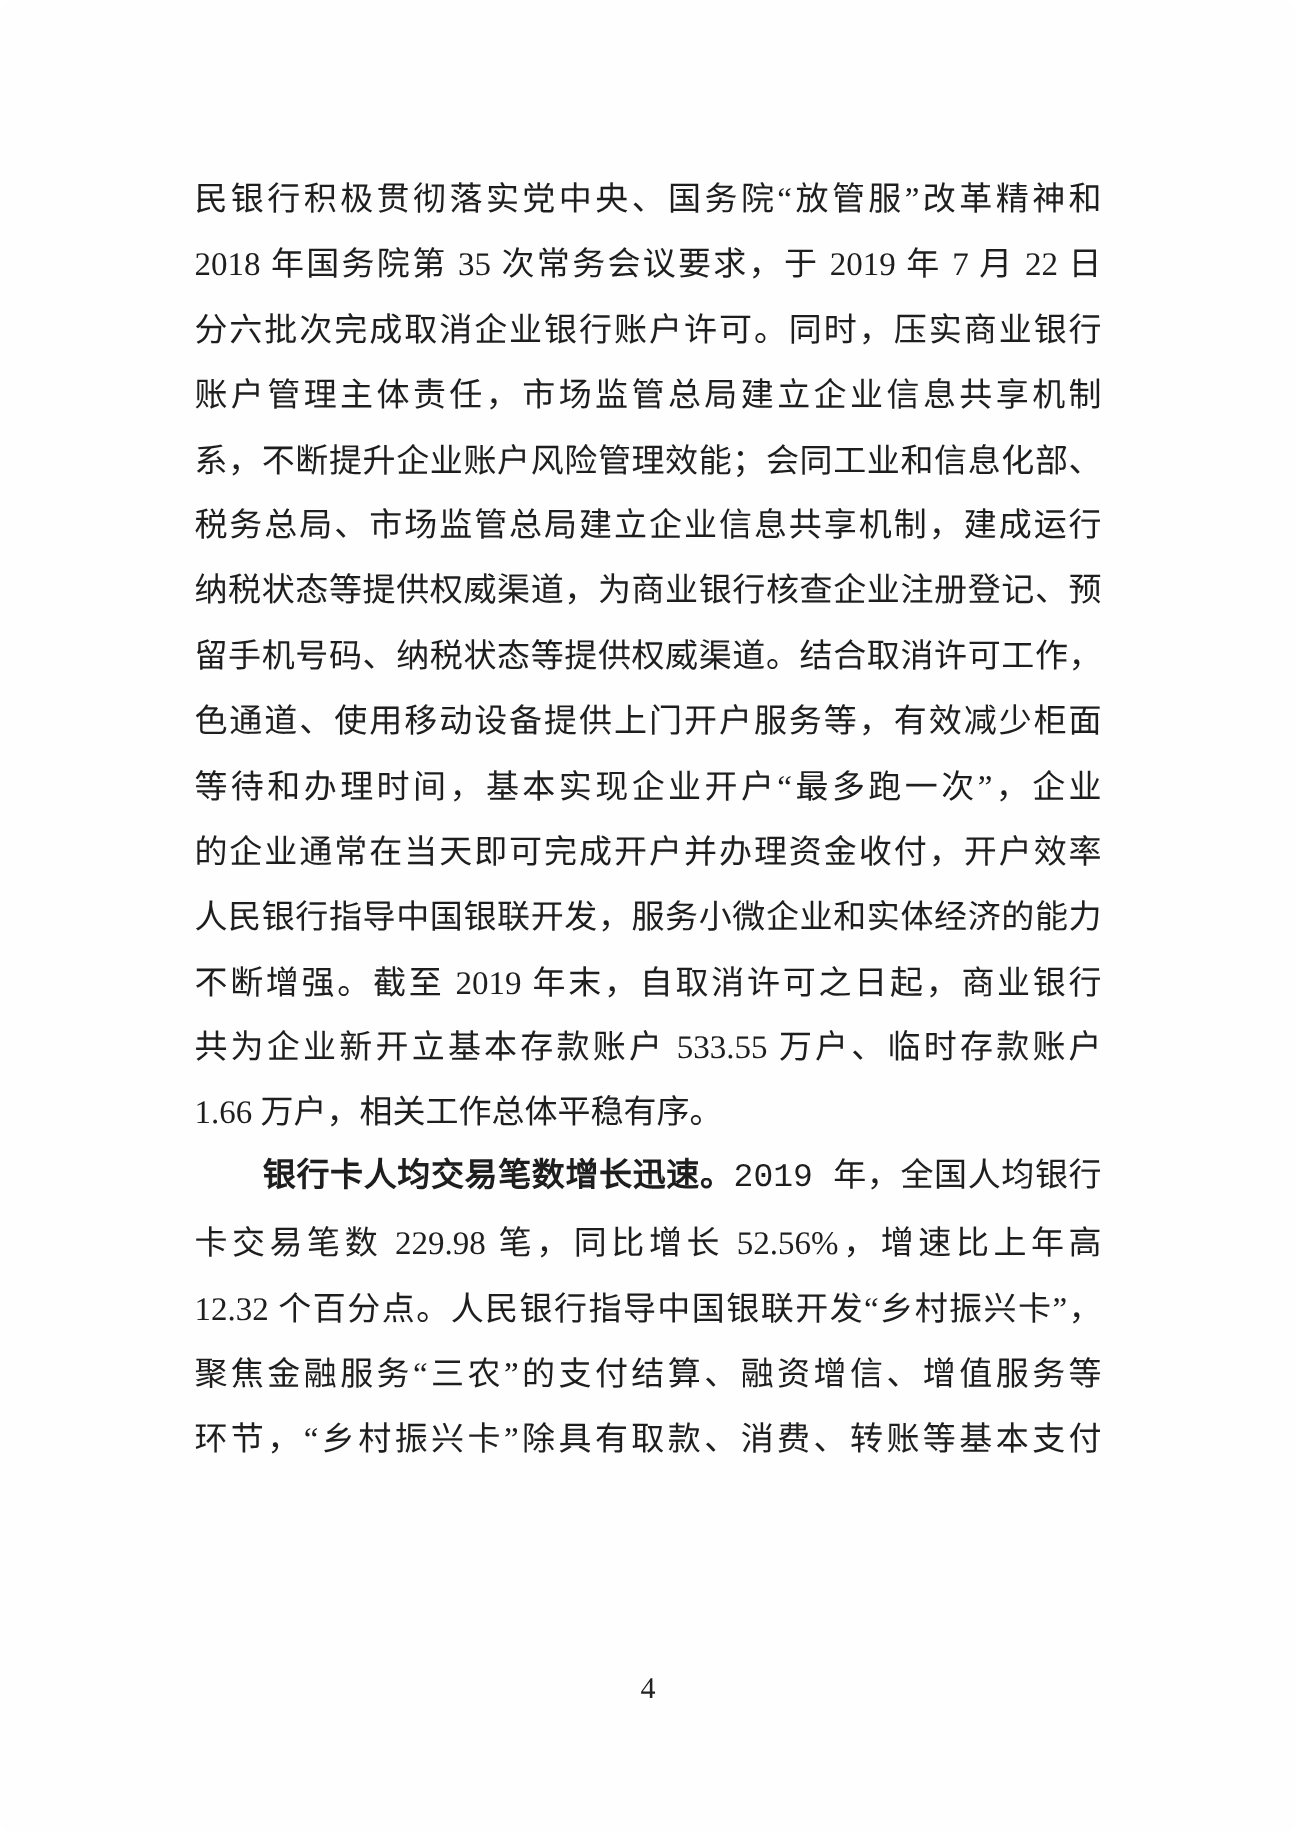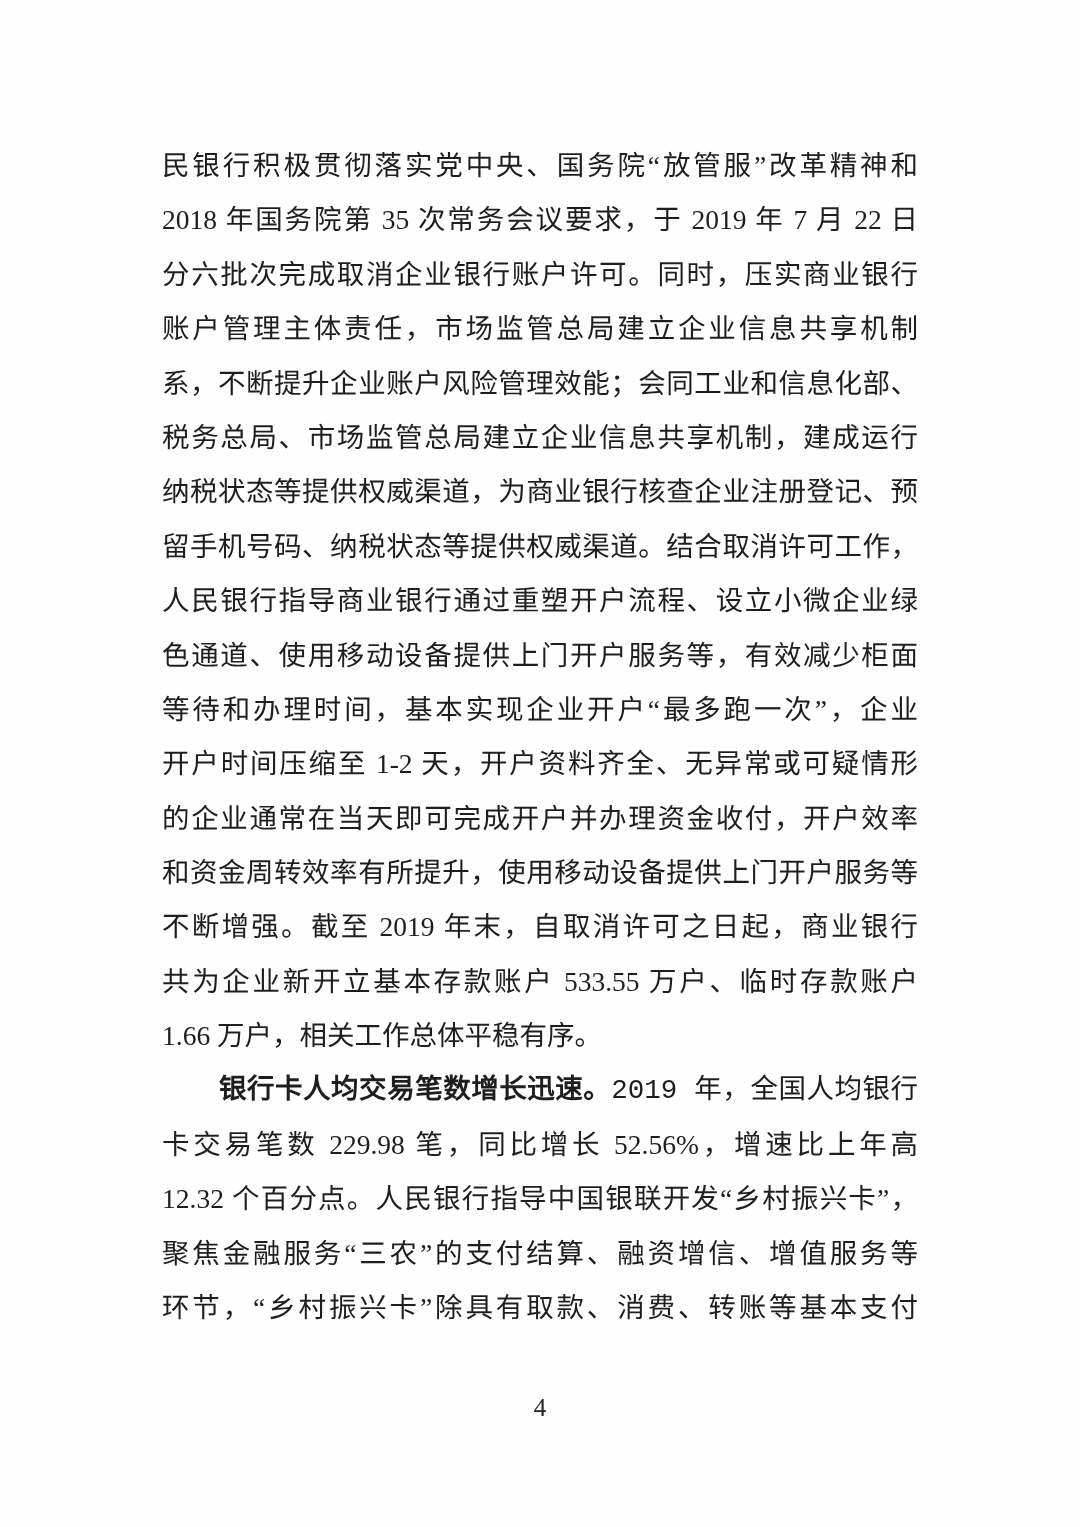--- a/index.html
+++ b/index.html
@@ -60,26 +60,24 @@
 
   <div class="body-text">
     <div class="line">民银行积极贯彻落实党中央、国务院“放管服”改革精神和</div>
     <div class="line">2018 年国务院第 35 次常务会议要求，于 2019 年 7 月 22 日</div>
     <div class="line">分六批次完成取消企业银行账户许可。同时，压实商业银行</div>
     <div class="line">账户管理主体责任，市场监管总局建立企业信息共享机制</div>
     <div class="line">系，不断提升企业账户风险管理效能；会同工业和信息化部、</div>
     <div class="line">税务总局、市场监管总局建立企业信息共享机制，建成运行</div>
     <div class="line">纳税状态等提供权威渠道，为商业银行核查企业注册登记、预</div>
     <div class="line">留手机号码、纳税状态等提供权威渠道。结合取消许可工作，</div>
-    <div class="line">人民银行指导商业银行通过重塑开户流程、设立小微企业绿</div>
     <div class="line">色通道、使用移动设备提供上门开户服务等，有效减少柜面</div>
     <div class="line">等待和办理时间，基本实现企业开户“最多跑一次”，企业</div>
-    <div class="line">开户时间压缩至 1-2 天，开户资料齐全、无异常或可疑情形</div>
     <div class="line">的企业通常在当天即可完成开户并办理资金收付，开户效率</div>
-    <div class="line">和资金周转效率有所提升，使用移动设备提供上门开户服务等</div>
+    <div class="line">人民银行指导中国银联开发，服务小微企业和实体经济的能力</div>
     <div class="line">不断增强。截至 2019 年末，自取消许可之日起，商业银行</div>
     <div class="line">共为企业新开立基本存款账户 533.55 万户、临时存款账户</div>
     <div class="line para-end">1.66 万户，相关工作总体平稳有序。</div>
     <div class="line indent">
       <span class="lead-bold">银行卡人均交易笔数增长迅速。</span><span>2019 年，全国人均银行</span>
     </div>
     <div class="line">卡交易笔数 229.98 笔，同比增长 52.56%，增速比上年高</div>
     <div class="line">12.32 个百分点。人民银行指导中国银联开发“乡村振兴卡”，</div>
     <div class="line">聚焦金融服务“三农”的支付结算、融资增信、增值服务等</div>
     <div class="line">环节，“乡村振兴卡”除具有取款、消费、转账等基本支付</div>

